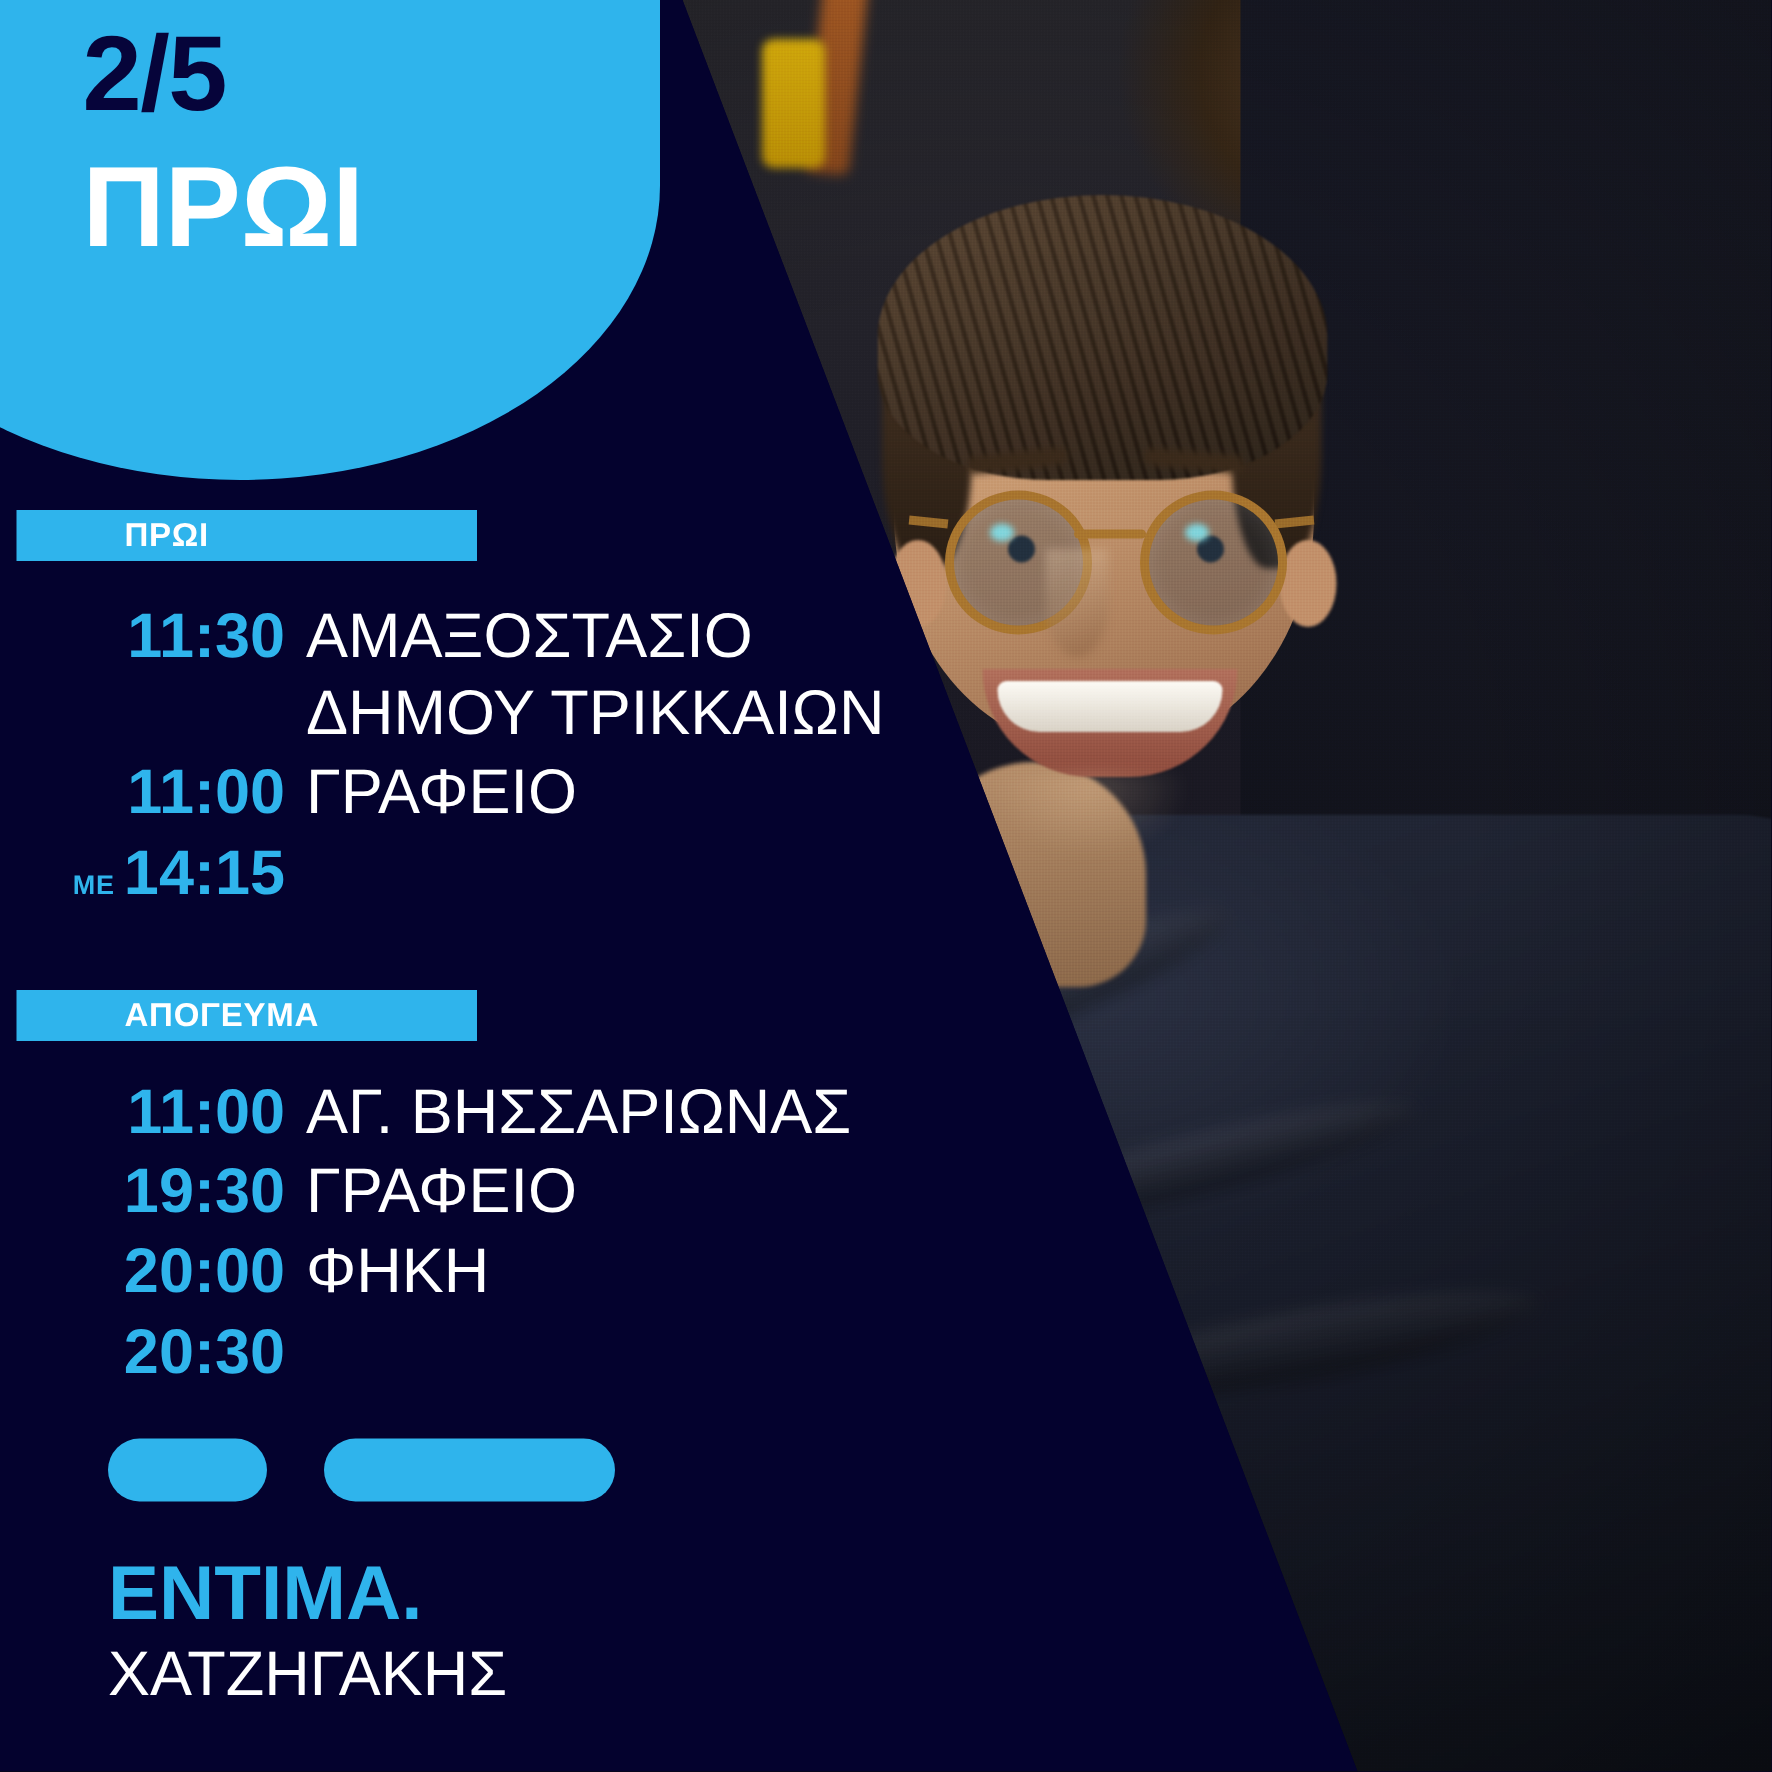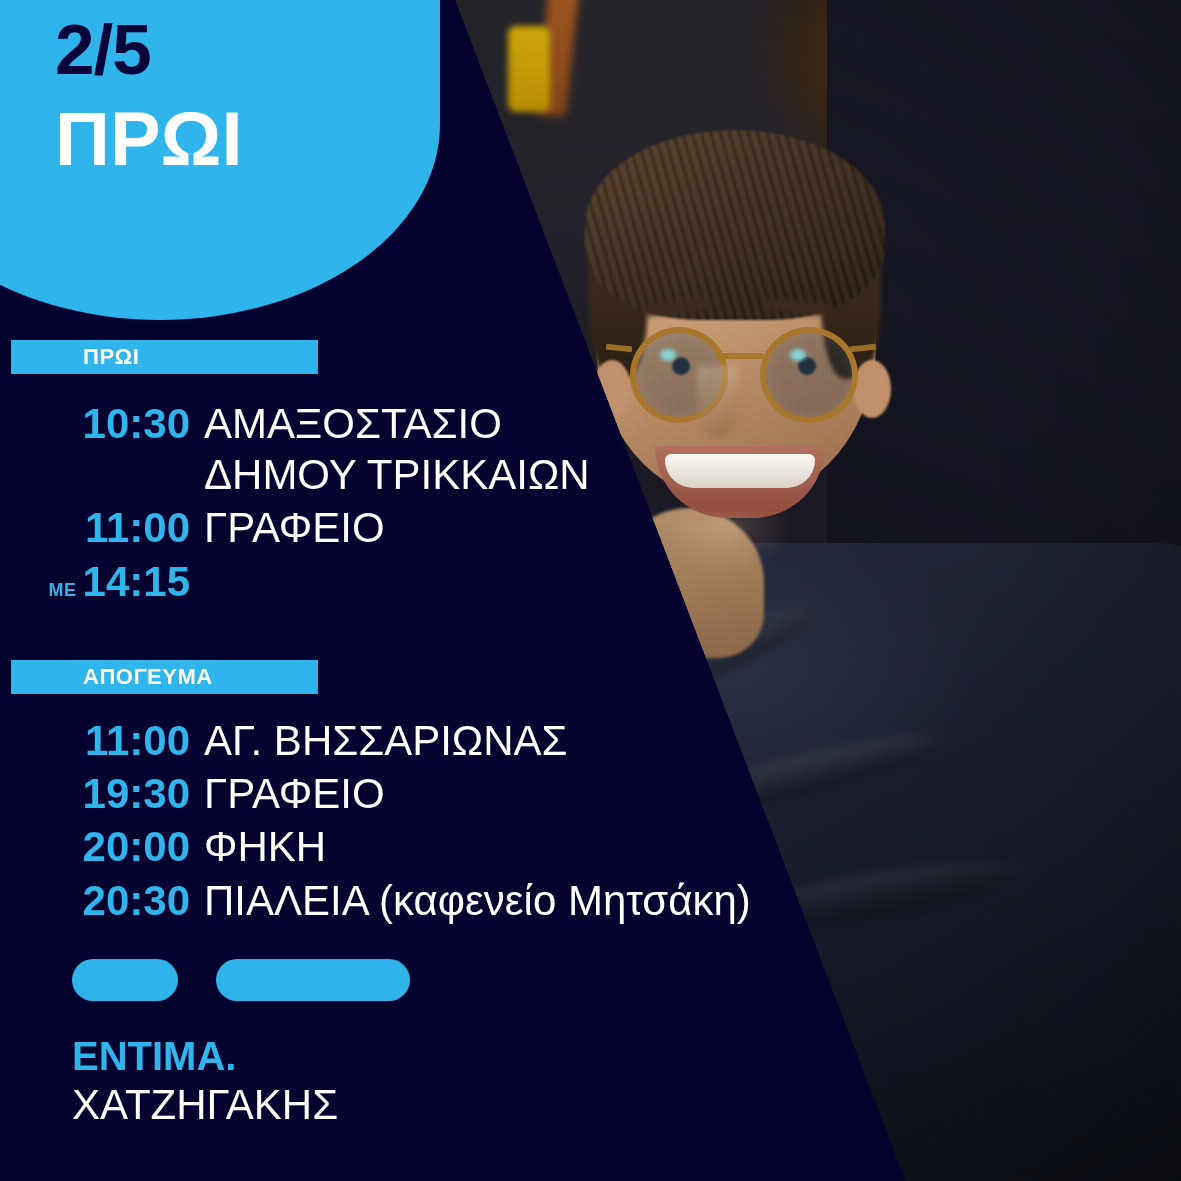--- a/index.html
+++ b/index.html
@@ -276,21 +276,21 @@
   }
 
   
   .pills { position: absolute; left: 72px; top: 959px; display: flex; gap: 38px; }
   .pill { height: 42px; border-radius: 21px; background: #2fb4ec; }
   .pill.one { width: 106px; }
   .pill.two { width: 194px; }
 
   .logo { position: absolute; left: 72px; top: 1036px; }
   .logo-main {
-    color: #2fb4ec; font-size: 40px; font-weight: 700;
+    color: #2fb4ec; font-size: 51px; font-weight: 700;
     letter-spacing: 0px; line-height: 1;
   }
   .logo-sub {
     color: #ffffff; font-size: 42px; font-weight: 400;
     letter-spacing: 0px; line-height: 1.1; margin-top: 6px;
   }
 </style>
 </head>
 <body>
 
@@ -355,21 +355,21 @@
       <div class="date-num">2/5</div>
       <div class="date-day">ΠΡΩΙ</div>
     </div>
   </div>
 
   <div class="section-bar" id="bar-morning">
     <span>ΠΡΩΙ</span>
   </div>
   <div class="sched" id="sched-morning">
     <div class="row">
-      <div class="time">10:30</div>
+      <div class="time">11:30</div>
       <div class="venue">ΑΜΑΞΟΣΤΑΣΙΟ
 ΔΗΜΟΥ ΤΡΙΚΚΑΙΩΝ</div>
     </div>
     <div class="row">
       <div class="time">11:00</div>
       <div class="venue">ΓΡΑΦΕΙΟ</div>
     </div>
     <div class="row">
       <div class="time"><span class="pre">ΜΕ</span><span>14:15</span></div>
       <div class="venue"></div>
@@ -387,21 +387,20 @@
     <div class="row">
       <div class="time">19:30</div>
       <div class="venue">ΓΡΑΦΕΙΟ</div>
     </div>
     <div class="row">
       <div class="time">20:00</div>
       <div class="venue">ΦΗΚΗ</div>
     </div>
     <div class="row">
       <div class="time">20:30</div>
-      <div class="venue">ΠΙΑΛΕΙΑ (καφενείο Μητσάκη)</div>
     </div>
   </div>
 
   <div class="pills">
     <div class="pill one"></div>
     <div class="pill two"></div>
   </div>
 
   <div class="logo">
     <div class="logo-main">ΕΝΤΙΜΑ.</div>

